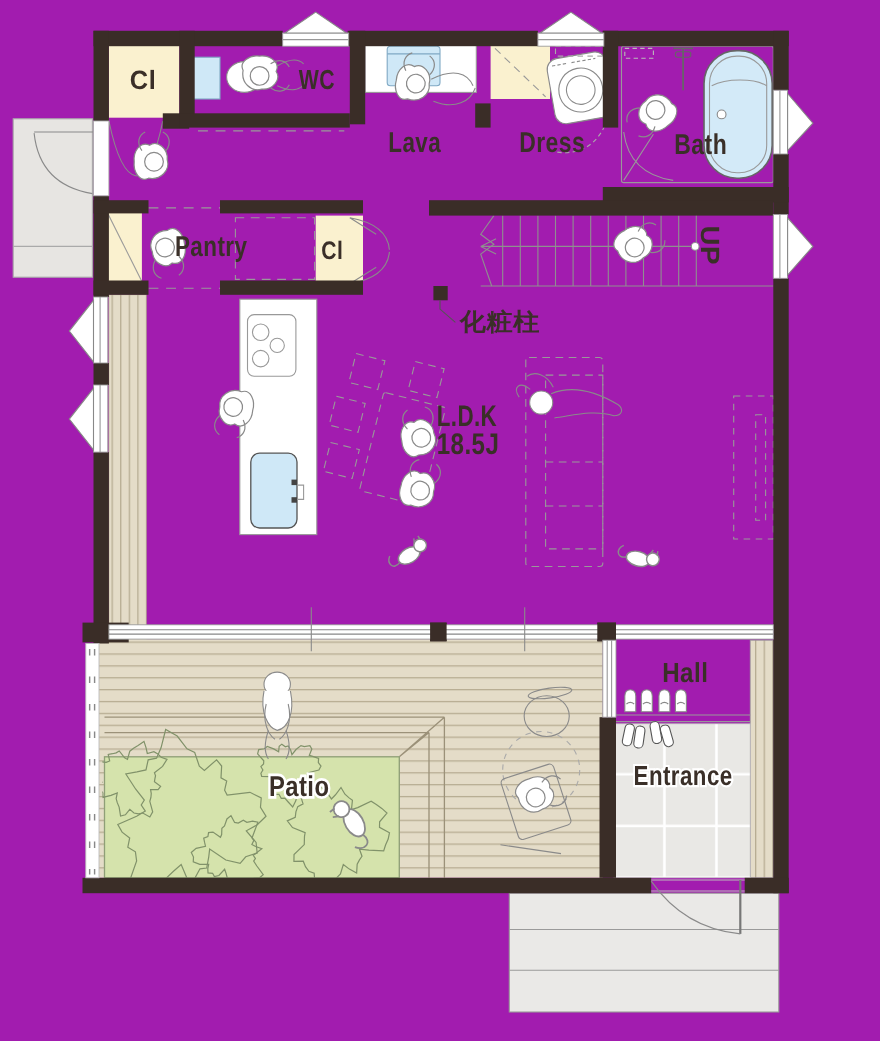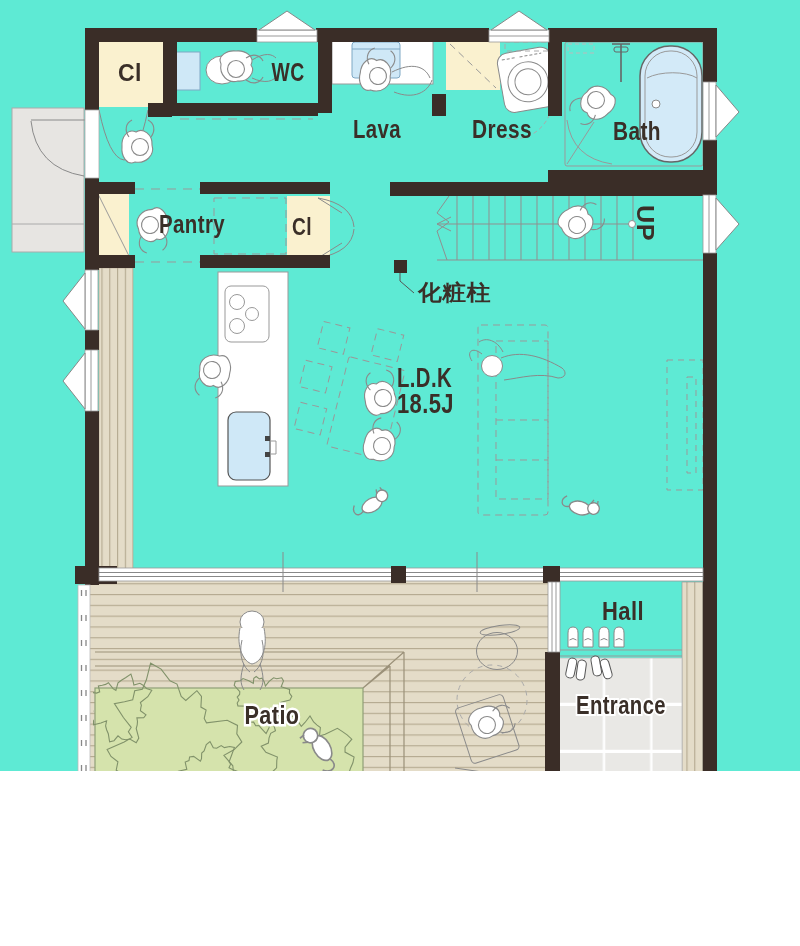--- a/index.html
+++ b/index.html
@@ -1,16 +1,16 @@
 <!DOCTYPE html>
 <html><head>
 <meta charset="utf-8">
 <style>
   html,body{margin:0;padding:0;background:#fff;}
-  .stage{position:relative;width:800px;height:771px;background:#5eead4;overflow:hidden;}
+  .stage{position:relative;width:800px;height:946px;background:#a21caf;overflow:hidden;}
   svg{position:absolute;left:0;top:0;}
   text{font-family:"Liberation Sans","DejaVu Sans",sans-serif;font-weight:bold;fill:#3a2f28;}
   .lbl{letter-spacing:0.5px;}
 </style>
 </head>
 <body>
 
 <div class="stage">
 <svg width="800" height="946" viewBox="0 0 800 946">
   <defs>

